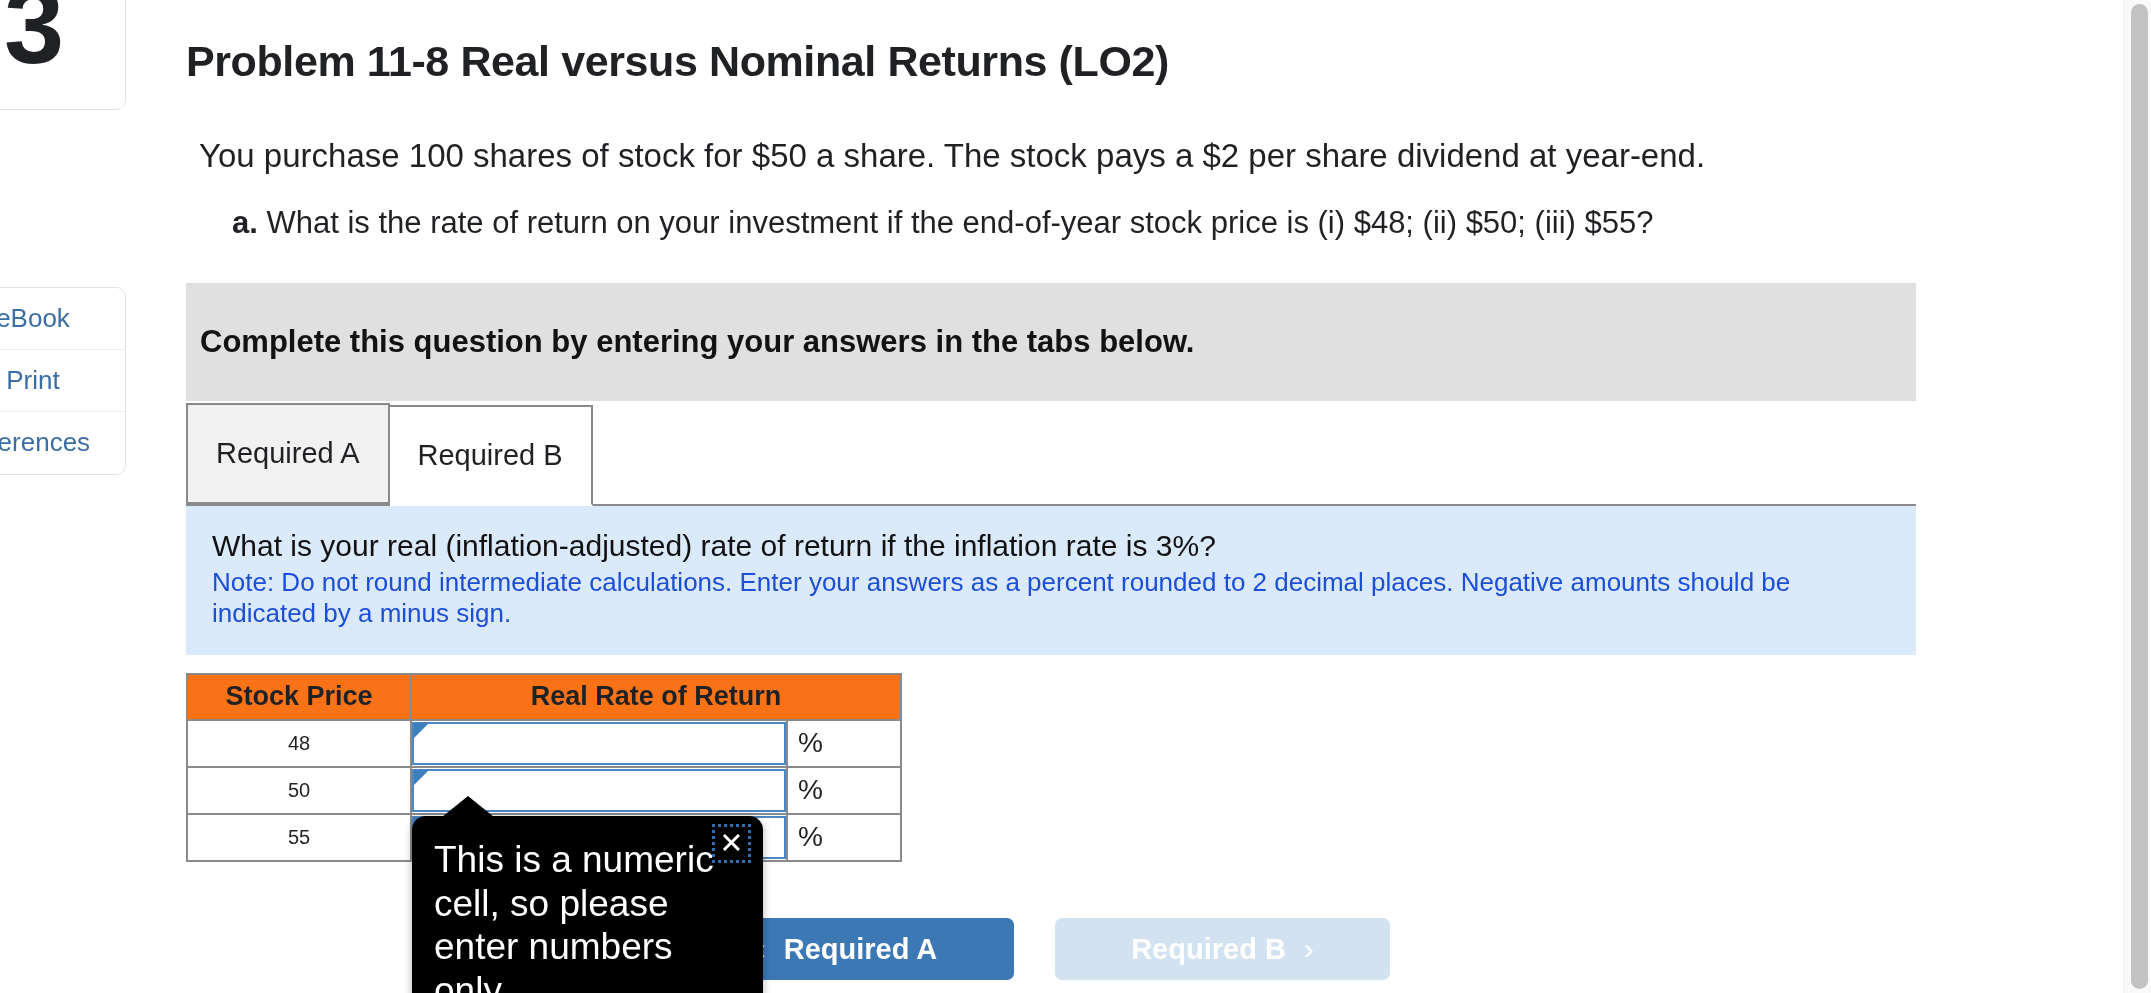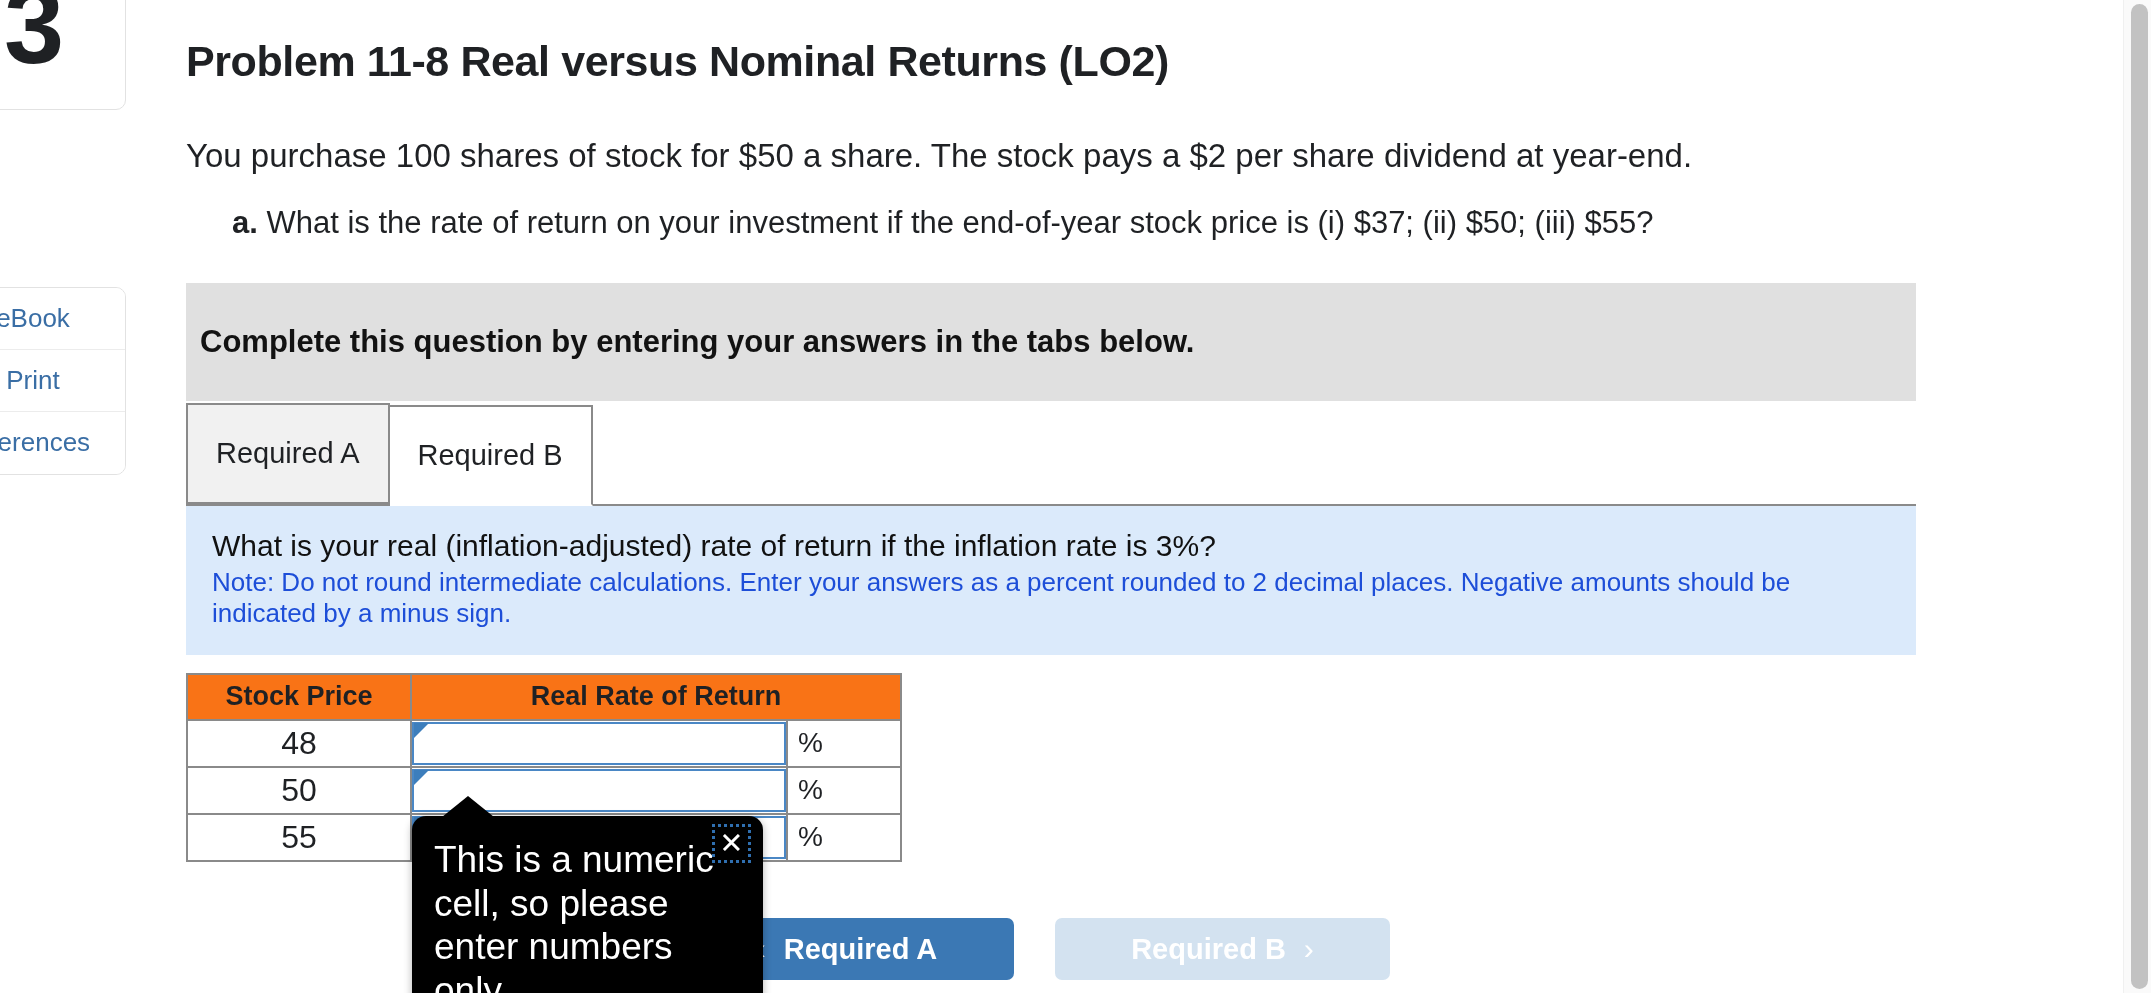--- a/index.html
+++ b/index.html
@@ -91,20 +91,21 @@
     color: #1f2124;
     letter-spacing: -0.4px;
     line-height: 1.2;
   }
 
   .problem-body {
     margin-top: 46px;
     font-size: 33px;
     color: #1f2124;
     line-height: 1.35;
+    margin-left: 13px;
   }
 
   .sub-questions {
     margin-top: 25px;
     padding-left: 46px;
   }
   .sub-q {
     font-size: 31px;
     color: #1f2124;
     line-height: 1.28;
@@ -206,21 +207,21 @@
     font-weight: 700;
     color: #1f2124;
     text-align: center;
   }
   .col-price { width: 224px; }
   .col-rate  { width: 220px; }
   .col-pct   { width: 114px; }
 
   .answer-table td.price-cell {
     text-align: center;
-    font-size: 32px;
+    font-size: 20px;
     color: #1f2124;
     background: #ffffff;
     height: 47px;
   }
   .answer-table td.input-cell {
     background: #ffffff;
     padding: 0;
     position: relative;
   }
   .num-input {
@@ -380,21 +381,21 @@
 
   <div class="main">
 
     <h1 class="problem-title">Problem 11-8 Real versus Nominal Returns (LO2)</h1>
 
     <div class="problem-body">You purchase 100 shares of stock for $50 a share. The stock pays a $2 per share dividend at year-end.</div>
 
     <div class="sub-questions">
       <div class="sub-q">
         <span class="marker">a.</span>
-        <span>What is the rate of return on your investment if the end-of-year stock price is (i) $37; (ii) $50; (iii) $55?</span>
+        <span>What is the rate of return on your investment if the end-of-year stock price is (i) $48; (ii) $50; (iii) $55?</span>
       </div>
     </div>
 
     <div class="instruction-bar">
       <span>Complete this question by entering your answers in the tabs below.</span>
     </div>
 
     <div class="tabs-row">
       <div class="tab inactive">
         <span>Required A</span>

